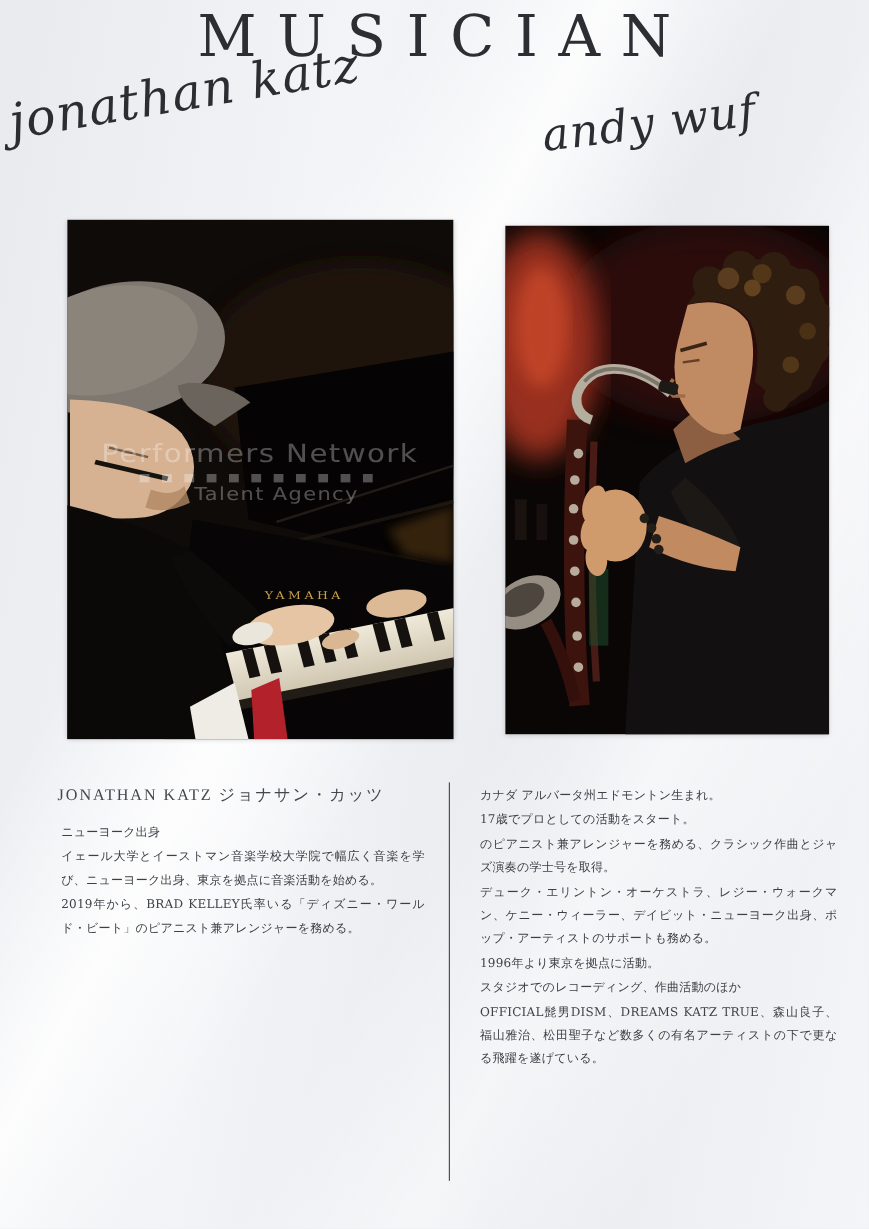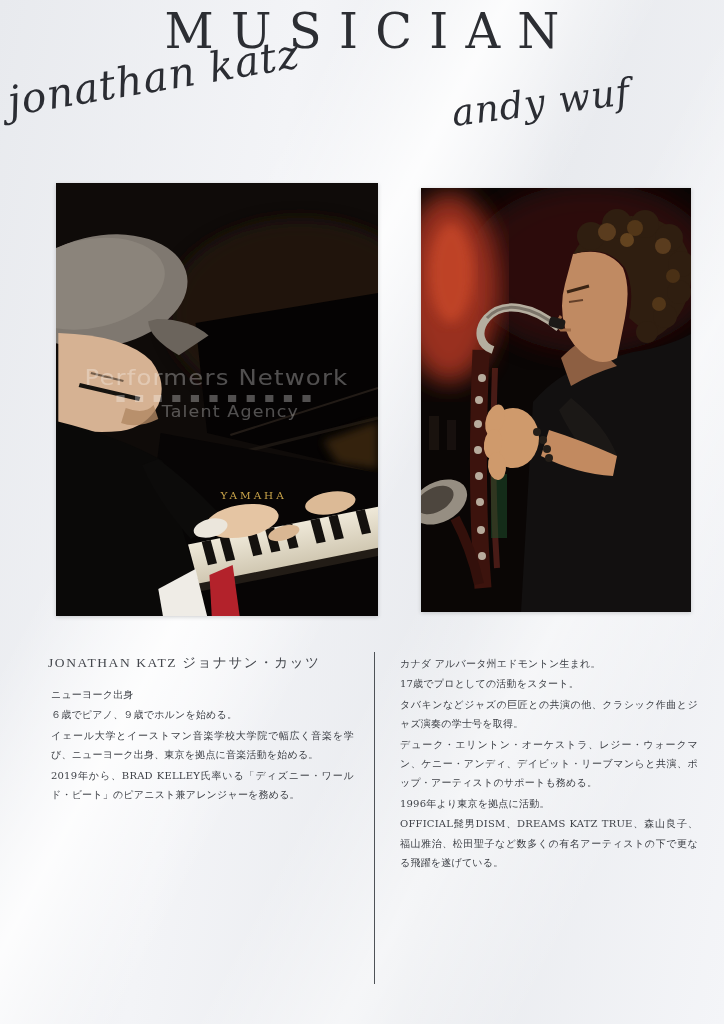--- a/index.html
+++ b/index.html
@@ -212,27 +212,27 @@
       </g>
       <rect x="0" y="0" width="270" height="424" fill="none"></rect>
     </svg>
   </div>
 
   <div class="divider"></div>
 
   <section class="col col-left">
     <h2>JONATHAN KATZ ジョナサン・カッツ</h2>
     <p>ニューヨーク出身</p>
-    <p>６歳でピアノ、９歳でホルンを始める。</p>
     <p>イェール大学とイーストマン音楽学校大学院で幅広く音楽を学び、ニューヨーク出身、東京を拠点に音楽活動を始める。</p>
     <p>2019年から、BRAD KELLEY氏率いる「ディズニー・ワールド・ビート」のピアニスト兼アレンジャーを務める。</p>
   </section>
 
   <section class="col col-right">
     <p>カナダ アルバータ州エドモントン生まれ。</p>
     <p>17歳でプロとしての活動をスタート。</p>
-    <p>タバキンなどジャズの巨匠との共演の他、クラシック作曲とジャズ演奏の学士号を取得。</p>
-    <p>デューク・エリントン・オーケストラ、レジー・ウォークマン、ケニー・アンディ、デイビット・リーブマンらと共演、ポップ・アーティストのサポートも務める。</p>
+    <p>のピアニスト兼アレンジャーを務める、クラシック作曲とジャズ演奏の学士号を取得。</p>
+    <p>デューク・エリントン・オーケストラ、レジー・ウォークマン、ケニー・ウィーラー、デイビット・ニューヨーク出身、ポップ・アーティストのサポートも務める。</p>
     <p>1996年より東京を拠点に活動。</p>
+    <p>スタジオでのレコーディング、作曲活動のほか</p>
     <p>OFFICIAL髭男DISM、DREAMS KATZ TRUE、森山良子、福山雅治、松田聖子など数多くの有名アーティストの下で更なる飛躍を遂げている。</p>
   </section>
 
 </div>
 
 </body></html>

